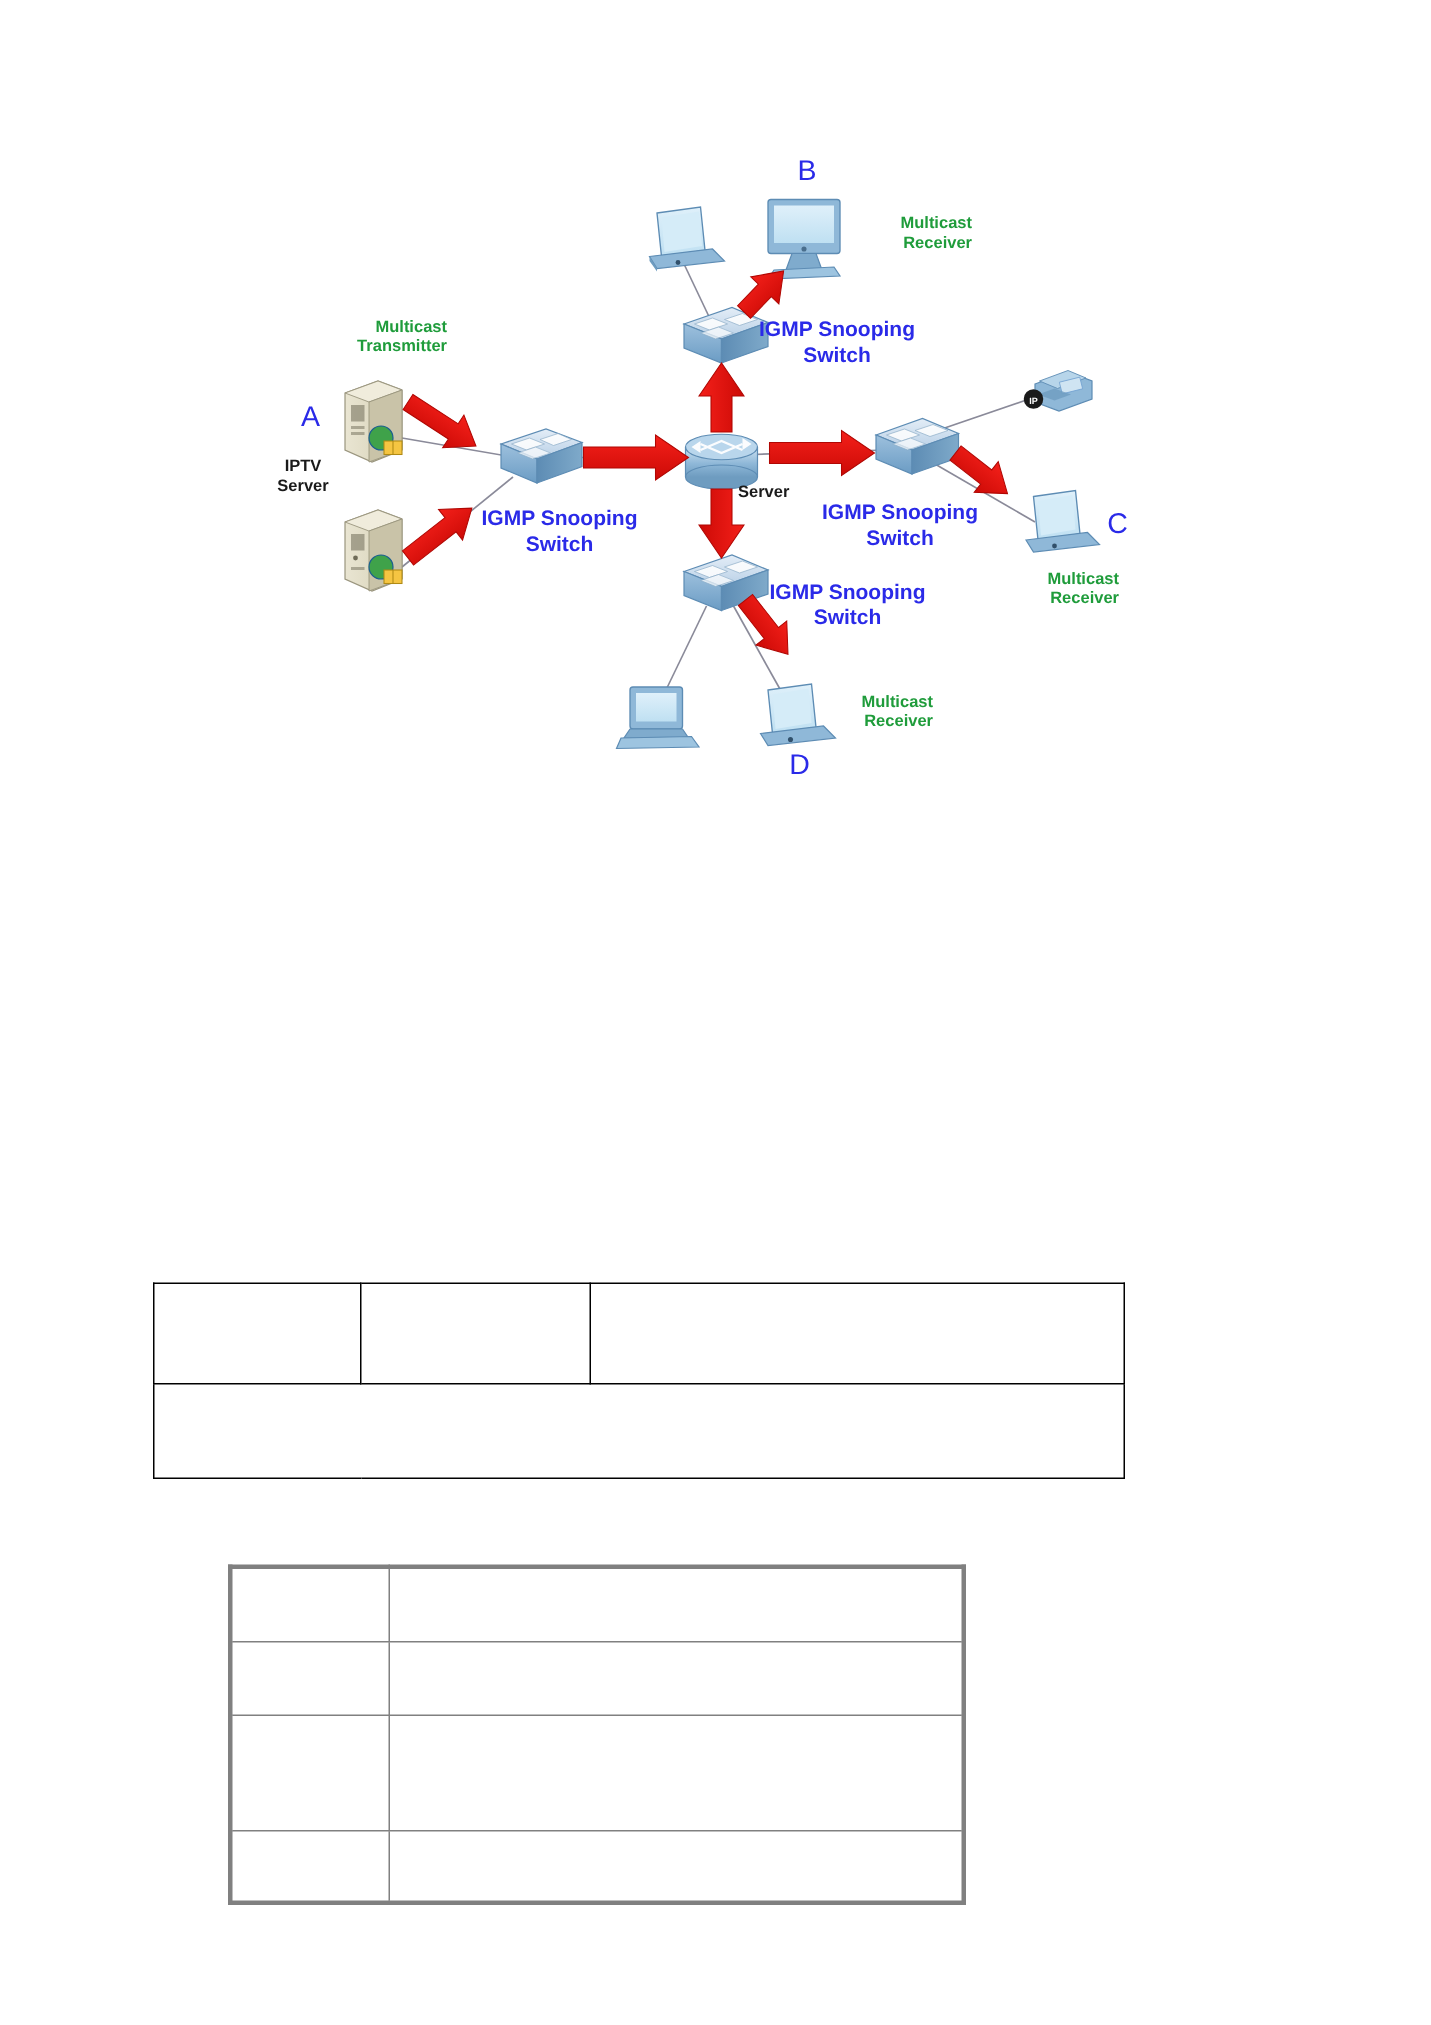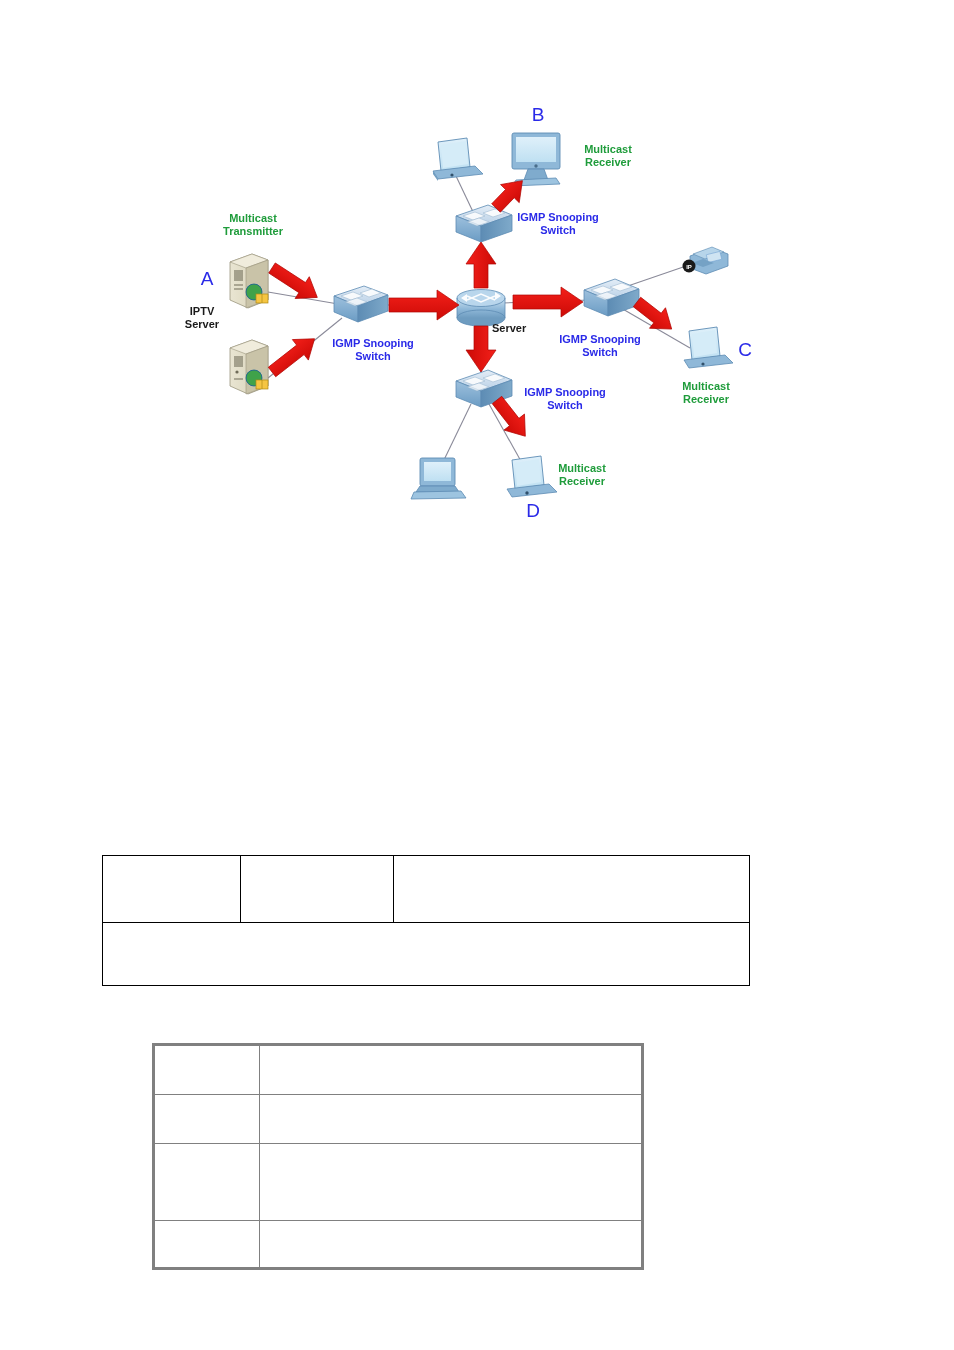--- a/index.html
+++ b/index.html
@@ -28,22 +28,22 @@
   }
 
   .diag-label {
     position: absolute;
     font-family: "Liberation Sans", sans-serif;
     line-height: 1.18;
     white-space: pre-line;
     text-align: center;
     pointer-events: none;
   }
-  .lbl-green { color: #1f9c3b; font-size: 11px; font-weight: 700; }
-  .lbl-blue  { color: #2a2ae8; font-size: 11px; font-weight: 700; }
+  .lbl-green { color: #1f9c3b; font-size: 11px; font-weight: 700; text-align: right; }
+  .lbl-blue  { color: #2a2ae8; font-size: 14px; font-weight: 700; }
   .lbl-black { color: #1a1a1a; font-size: 11px; font-weight: 700; }
   .lbl-letter{ color: #2a2ae8; font-size: 19px; font-weight: 400; }
 
   
   .doc-table {
     position: absolute;
     border-collapse: collapse;
     table-layout: fixed;
   }
   .doc-table td {

